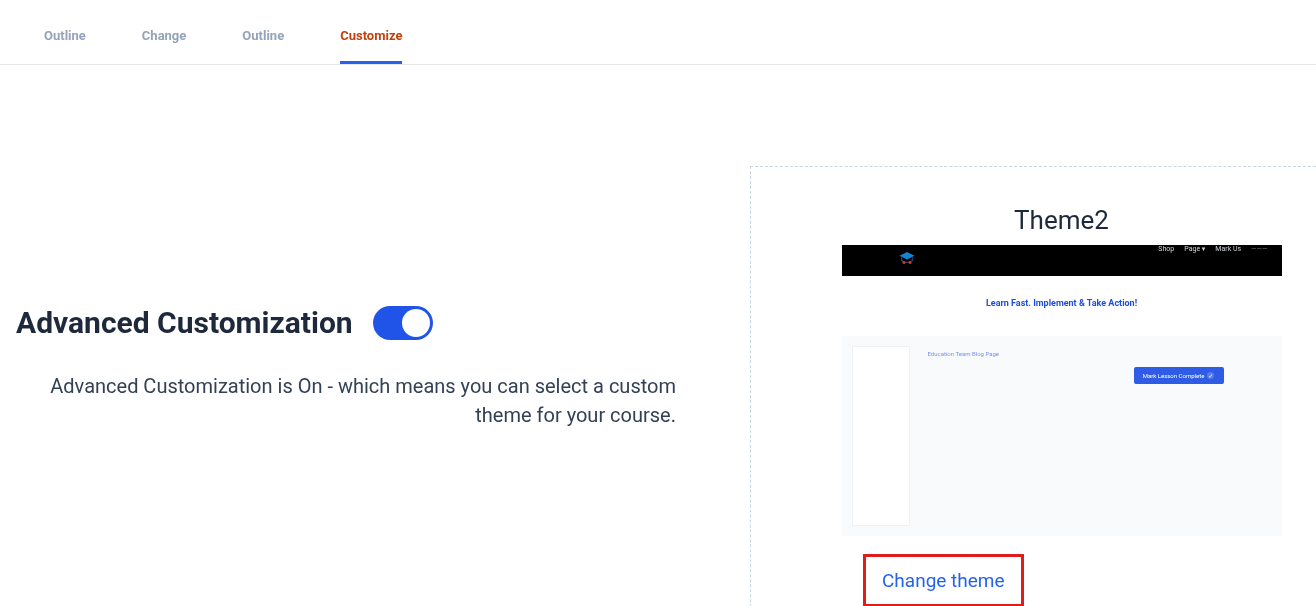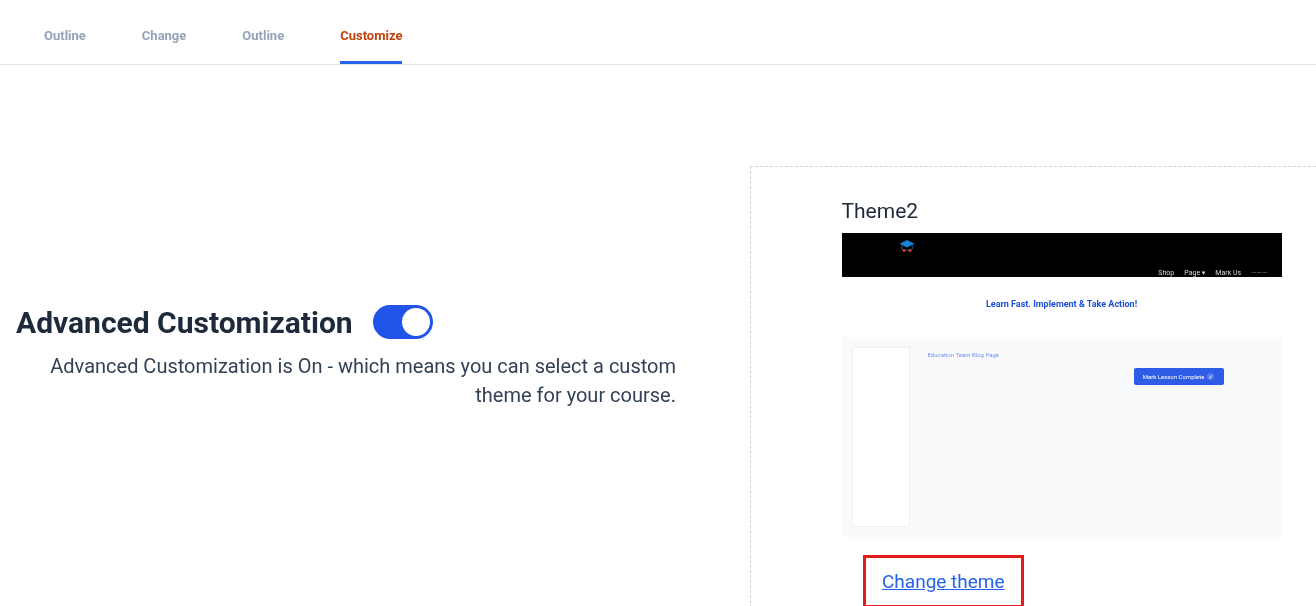--- a/index.html
+++ b/index.html
@@ -33,23 +33,23 @@
   .content {
     display: flex;
     padding: 0;
   }
   .left-col {
     width: 710px;
     padding: 240px 0 0 16px;
   }
   .title-row {
     display: flex;
-    align-items: flex-start;
+    align-items: flex-end;
     gap: 20px;
-    margin-bottom: 12px;
+    margin-bottom: 32px;
   }
   .section-title {
     font-size: 30px;
     font-weight: 700;
     color: #1e293b;
   }
   .toggle {
     width: 60px;
     height: 34px;
     border-radius: 20px;
@@ -77,35 +77,36 @@
     position: absolute;
     left: 750px;
     top: 166px;
     width: 566px;
     border: 1px dashed #cbd5e1;
     border-right: none;
     border-bottom: none;
     padding: 32px 0 40px 56px;
   }
   .theme-title {
-    font-size: 21px;
+    font-size: 26px;
     color: #1e293b;
+    text-align: center;
     width: 440px;
-    margin: 0 auto 10px;
+    margin: 6px auto 10px;
   }
   .preview-box {
     width: 440px;
     margin: 0 auto;
     background: #ffffff;
   }
   .preview-nav {
     background: #000000;
-    height: 44px;
-    display: flex;
-    align-items: flex-end;
+    height: 31px;
+    display: flex;
+    align-items: flex-start;
     justify-content: space-between;
     padding: 0 14px 0 56px;
     position: relative;
   }
   .preview-logo {
     position: absolute;
     left: 56px;
     top: 5px;
   }
   .preview-nav-links {
@@ -171,21 +172,20 @@
     padding-left: 56px;
   }
   .change-theme-highlight {
     display: inline-block;
     border: 3px solid #e21b1b;
     padding: 12px 16px;
   }
   .change-theme-link {
     font-size: 19px;
     color: #2563eb;
-    text-decoration: underline;
     cursor: pointer;
   }
 </style>
 </head>
 <body>
 
 <div class="tabs">
   <div class="tab">Outline</div>
   <div class="tab">Change</div>
   <div class="tab">Outline</div>

